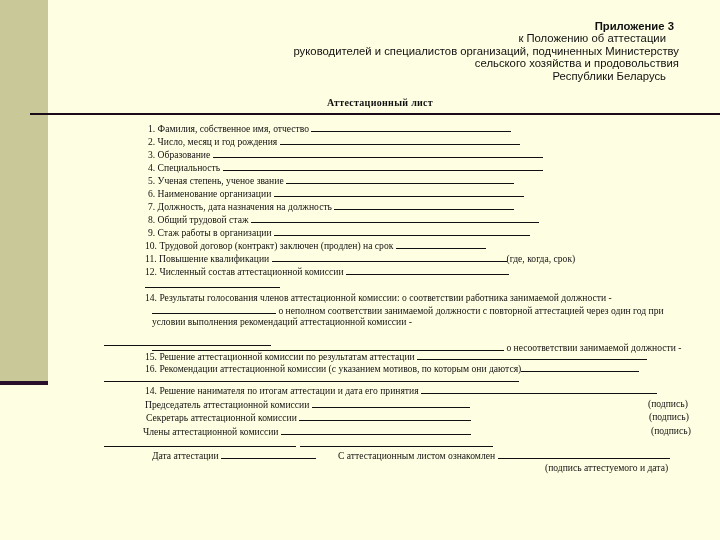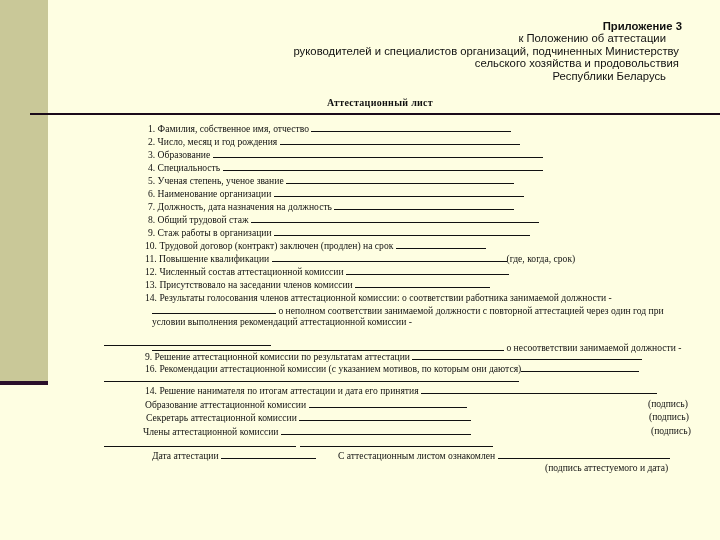--- a/index.html
+++ b/index.html
@@ -9,21 +9,21 @@
     font-family: "Liberation Serif", serif; color: #111;
   }
   .sidebar { position: absolute; left: 0; top: 0; width: 48px; height: 381px; background: #c9c898; }
   .sidebar-bar { position: absolute; left: 0; top: 381px; width: 48px; height: 4px; background: #2a0f2a; }
   .top-rule { position: absolute; left: 30px; top: 113px; width: 690px; height: 2px; background: #1a0a1a; }
   .header {
     position: absolute; right: 38px; top: 20px; text-align: right;
     font-family: "Liberation Sans", sans-serif; font-size: 11.3px; line-height: 12.4px;
   }
   .header .bold { font-weight: bold; }
-  .header .l1 { margin-right: 0; }
+  .header .l1 { margin-right: 8px; }
   .header .l2 { margin-right: 16px; }
   .header .l3 { margin-right: 3px; }
   .header .l4 { margin-right: 3px; }
   .title {
     position: absolute; left: 0; width: 760px; top: 97px; text-align: center;
     font-weight: bold; font-size: 10px; letter-spacing: 0.3px;
   }
   .line {
     position: absolute; font-size: 9.6px; line-height: 12px; white-space: nowrap; margin-left: 48px;
   }
@@ -77,47 +77,47 @@
 <div class="line" style="left:97px;top:239px">
   <span>10. Трудовой договор (контракт) заключен (продлен) на срок</span> <span class="blank" style="width:90px"></span>
 </div>
 <div class="line" style="left:97px;top:252px">
   <span>11. Повышение квалификации</span> <span class="blank" style="width:235px"></span><span>(где, когда, срок)</span>
 </div>
 <div class="line" style="left:97px;top:265px">
   <span>12. Численный состав аттестационной комиссии</span> <span class="blank" style="width:163px"></span>
 </div>
 <div class="line" style="left:97px;top:278px">
-  <span>13. Присутствовало на заседании членов комиссии</span> <span class="blank" style="width:135px"></span>
+   <span class="blank" style="width:135px"></span>
 </div>
 
 <div class="line" style="left:97px;top:292px">14. Результаты голосования членов аттестационной комиссии: о соответствии работника занимаемой должности -</div>
 <div class="line" style="left:104px;top:304px">
   <span class="blank" style="width:124px"></span> <span>о неполном соответствии занимаемой должности с повторной аттестацией через один год при</span>
 </div>
 <div class="line" style="left:104px;top:316px">условии выполнения рекомендаций аттестационной комиссии -</div>
 <div class="line" style="left:104px;top:341px">
   <span class="blank" style="width:352px"></span> <span>о несоответствии занимаемой должности -</span>
 </div>
 <div class="rule" style="left:104px;top:345px;width:167px"></div>
 
 <div class="line" style="left:97px;top:350px">
-  <span>9. Решение аттестационной комиссии по результатам аттестации</span> <span class="blank" style="width:230px"></span>
+  <span>15. Решение аттестационной комиссии по результатам аттестации</span> <span class="blank" style="width:230px"></span>
 </div>
 <div class="line" style="left:97px;top:362px">
   <span>16. Рекомендации аттестационной комиссии (с указанием мотивов, по которым они даются)</span><span class="blank" style="width:118px"></span>
 </div>
 <div class="rule" style="left:104px;top:381px;width:415px"></div>
 
 <div class="line" style="left:97px;top:384px">
   <span>14. Решение нанимателя по итогам аттестации и дата его принятия</span> <span class="blank" style="width:236px"></span>
 </div>
 
 <div class="line" style="left:97px;top:398px">
-  <span>Образование аттестационной комиссии</span> <span class="blank" style="width:158px"></span>
+  <span>Председатель аттестационной комиссии</span> <span class="blank" style="width:158px"></span>
 </div>
 <div class="line" style="left:600px;top:398px">(подпись)</div>
 
 <div class="line" style="left:98px;top:411px">
   <span>Секретарь аттестационной комиссии</span> <span class="blank" style="width:172px"></span>
 </div>
 <div class="line" style="left:601px;top:411px">(подпись)</div>
 
 <div class="line" style="left:95px;top:425px">
   <span>Члены аттестационной комиссии</span> <span class="blank" style="width:190px"></span>

